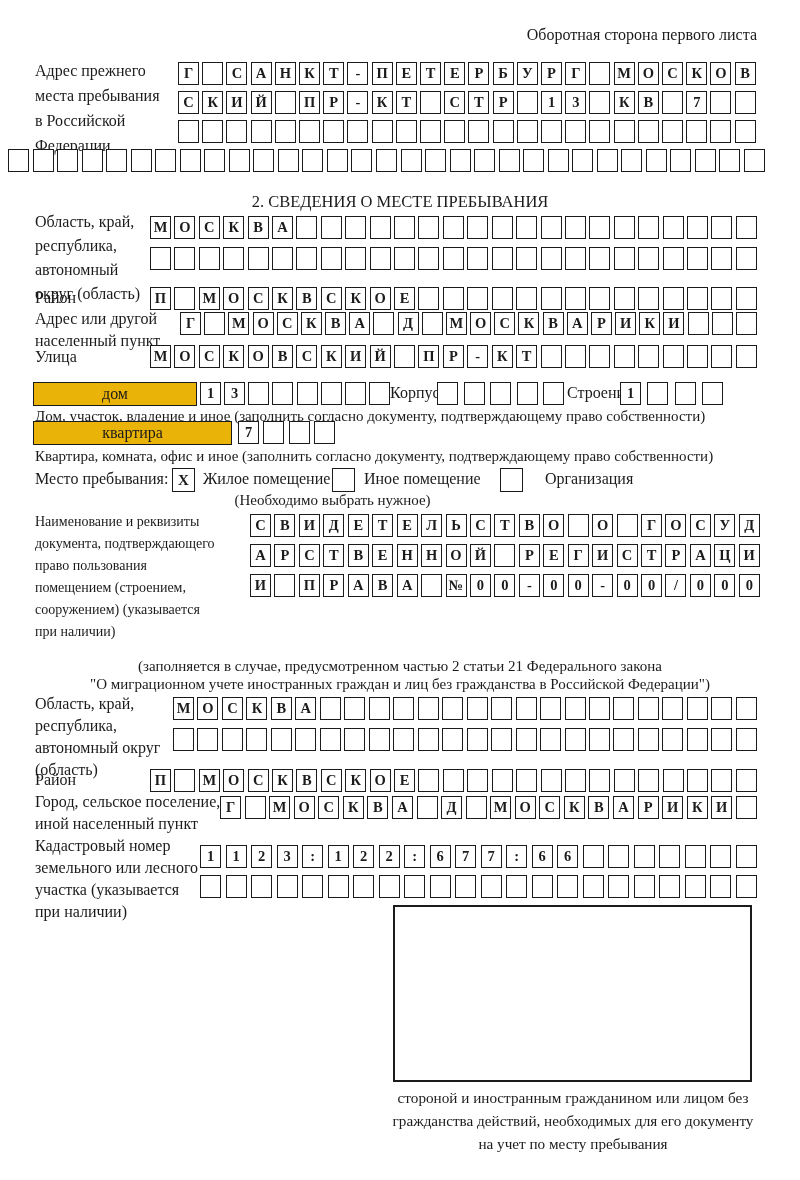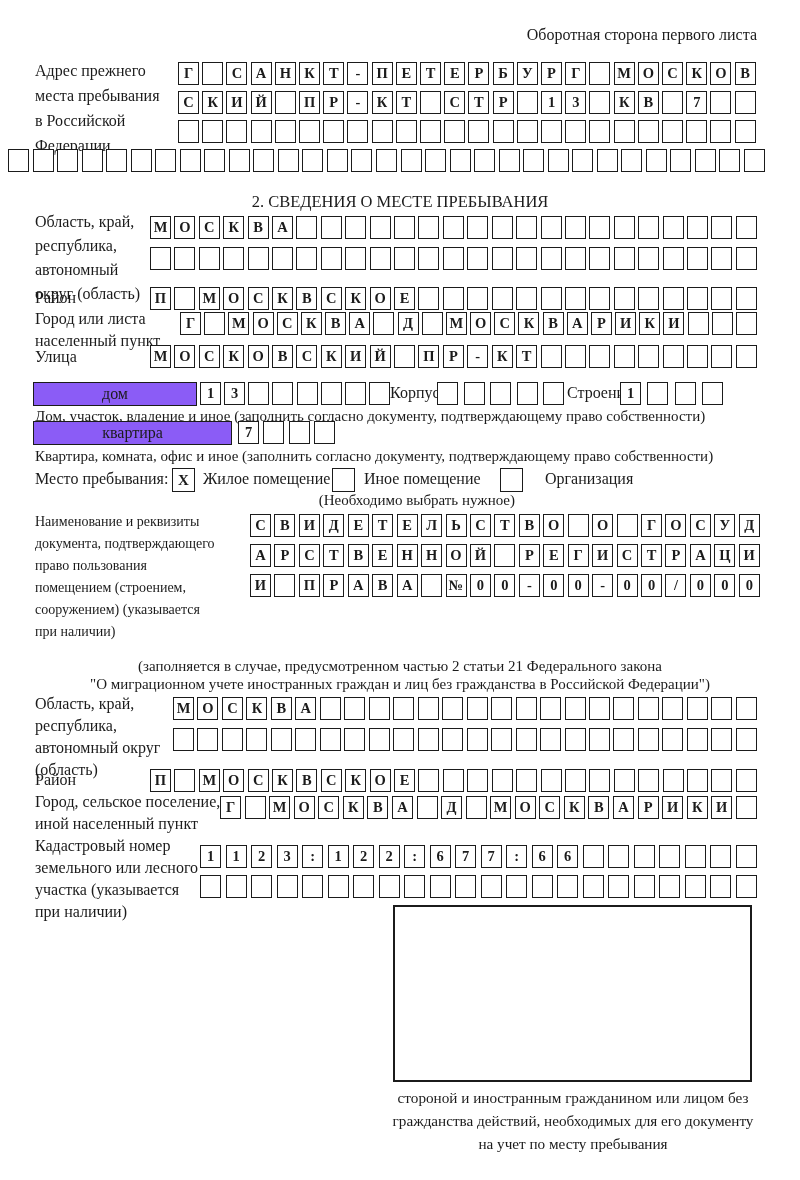--- a/index.html
+++ b/index.html
@@ -10,21 +10,21 @@
   .lbl-sm{font-size:15px;white-space:nowrap;}
   .lines16 div{font-size:16px;line-height:25px;white-space:nowrap;}
   .lines16t div{font-size:16px;line-height:24px;white-space:nowrap;}
   .lines16c div{font-size:16px;line-height:22px;white-space:nowrap;}
   .lines15 div{font-size:14px;line-height:22px;white-space:nowrap;}
   .boxrow{position:absolute;display:flex;justify-content:space-between;}
   .cell{flex:none;width:21px;height:23px;border:1.6px solid #1b1b1b;box-sizing:border-box;
         display:flex;align-items:center;justify-content:center;
         font-size:14.5px;font-weight:600;background:#fff;}
   .widebox{position:absolute;height:24px;border:1.6px solid #1b1b1b;box-sizing:border-box;
-        display:flex;align-items:center;justify-content:center;font-size:16px;background:#8b5cf6;}
+        display:flex;align-items:center;justify-content:center;font-size:16px;background:#eab308;}
   .chk{position:absolute;width:23px;height:24px;border:1.6px solid #1b1b1b;box-sizing:border-box;
         display:flex;align-items:center;justify-content:center;font-size:15px;font-weight:600;background:#fff;}
   .center{left:0;width:800px;text-align:center;}
   .note{font-size:15px;}
   .title{font-weight:normal;font-size:16.5px;}
   .stampbox{position:absolute;border:2px solid #1b1b1b;box-sizing:border-box;background:#fff;}
   .stampcap div{font-size:15.2px;line-height:23px;text-align:center;}
 </style>
 </head>
 <body>
@@ -237,21 +237,21 @@
       <span class="cell"></span>
       <span class="cell"></span>
       <span class="cell"></span>
       <span class="cell"></span>
       <span class="cell"></span>
       <span class="cell"></span>
       <span class="cell"></span>
     </div>
 
   <div class="abs lines16c" style="left:35px;top:308px;">
-    <div>Город или листа</div>
+    <div>Адрес или другой</div>
     <div>населенный пункт</div>
   </div>
   <div class="boxrow" style="left:180px;top:312px;width:577px;">
       <span class="cell">Г</span>
       <span class="cell"></span>
       <span class="cell">М</span>
       <span class="cell">О</span>
       <span class="cell">С</span>
       <span class="cell">К</span>
       <span class="cell">В</span>
@@ -340,21 +340,21 @@
     </div>
   <div class="abs lbl-sm" style="left:35px;top:448px;">Квартира, комната, офис и иное (заполнить согласно документу, подтверждающему право собственности)</div>
 
   <div class="abs lbl" style="left:35px;top:470px;">Место пребывания:</div>
   <div class="chk" style="left:172px;top:468px;">X</div>
   <div class="abs lbl" style="left:203px;top:470px;">Жилое помещение</div>
   <div class="chk" style="left:332px;top:468px;"></div>
   <div class="abs lbl" style="left:364px;top:470px;">Иное помещение</div>
   <div class="chk" style="left:500px;top:468px;"></div>
   <div class="abs lbl" style="left:545px;top:470px;">Организация</div>
-  <div class="abs note" style="left:150px;top:492px;width:365px;text-align:right;">(Необходимо выбрать нужное)</div>
+  <div class="abs note" style="left:150px;top:492px;width:365px;text-align:center;">(Необходимо выбрать нужное)</div>
 
   <div class="abs lines15" style="left:35px;top:511px;">
     <div>Наименование и реквизиты</div>
     <div>документа, подтверждающего</div>
     <div>право пользования</div>
     <div>помещением (строением,</div>
     <div>сооружением) (указывается</div>
     <div>при наличии)</div>
   </div>
   <div class="boxrow" style="left:250px;top:514px;width:510px;">

